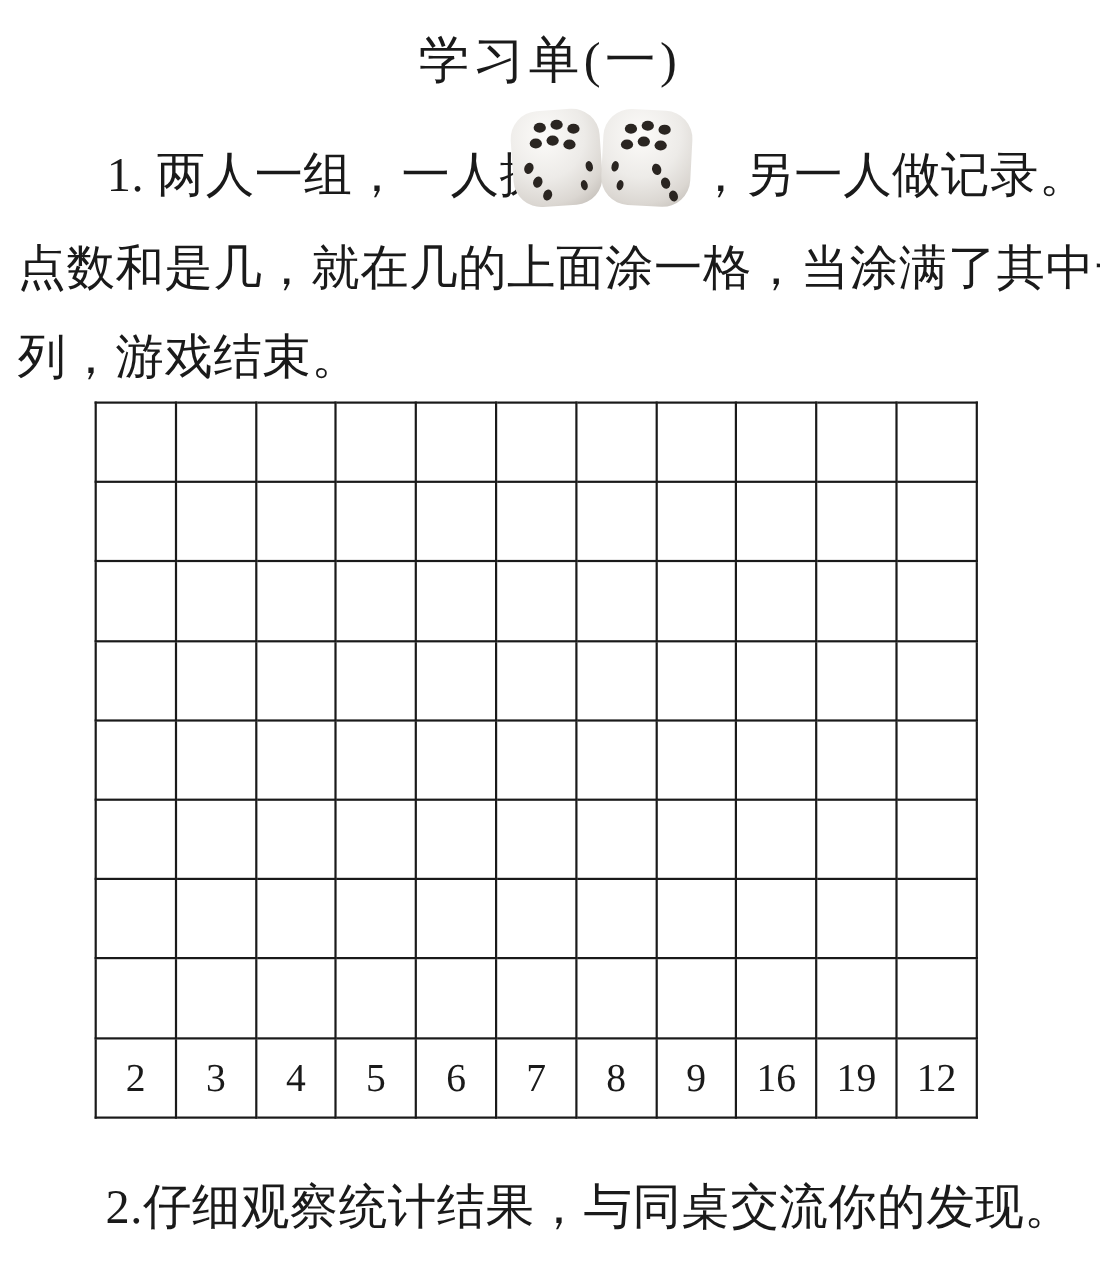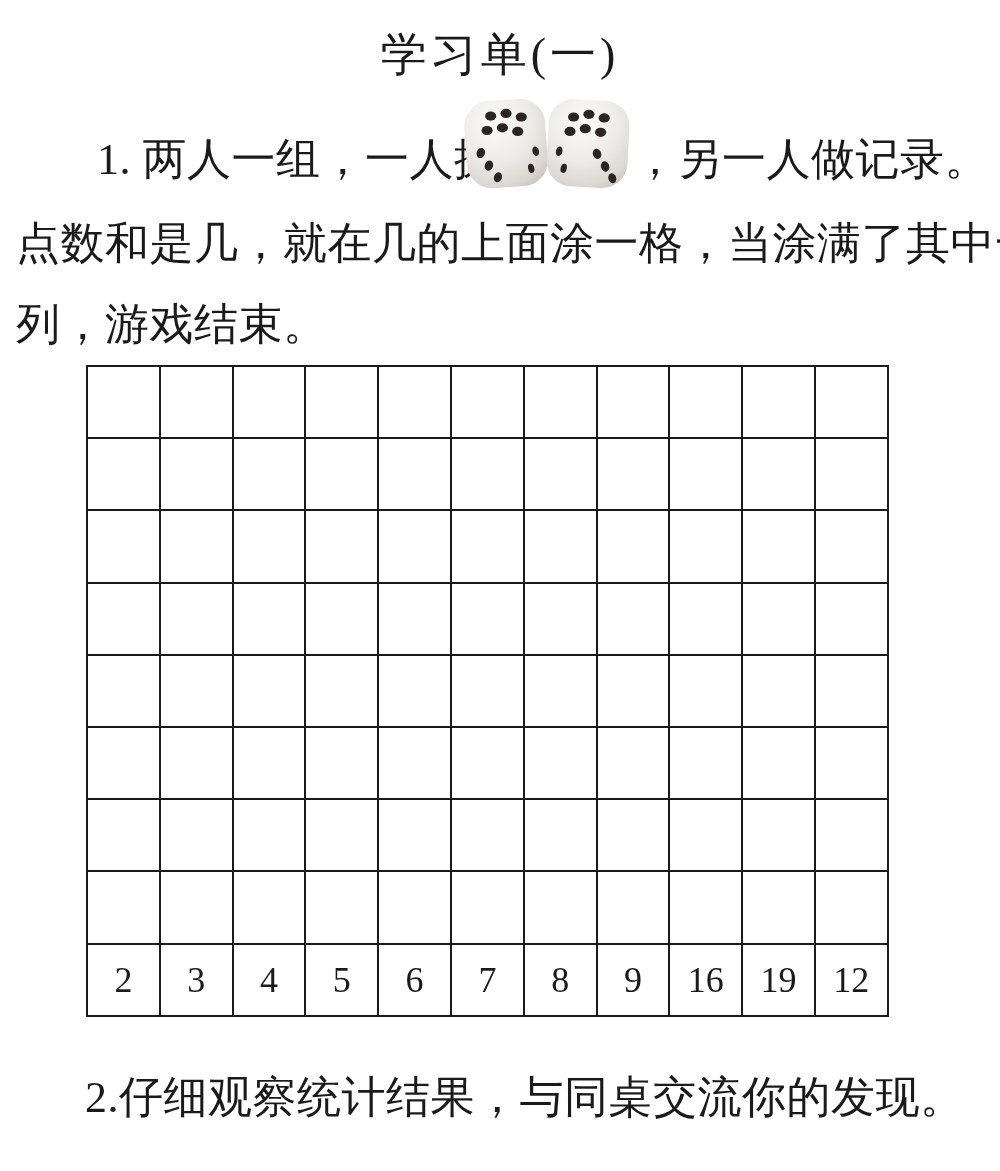--- a/index.html
+++ b/index.html
@@ -16,21 +16,21 @@
     letter-spacing:4px;
   }
   .bodyline {
     position:absolute; font-size:44px; white-space:nowrap;
     letter-spacing:0.5px;
   }
   .line1a { left:97px;  top:130px; }
   .line1b { left:633px; top:130px; }
   .line2  { left:16px;  top:214px; }
   .line3  { left:16px;  top:295px; }
-  .line4  { left:85px;  top:1068px; }
+  .line4  { left:96px;  top:1068px; }
   .dice-wrap {
     position:absolute; left:461px; top:97px;
     display:flex; align-items:flex-start;
   }
   .dice-wrap svg + svg { margin-left:-8px; }
   table.grid {
     position:absolute; left:86px; top:365px;
     border-collapse:collapse; table-layout:fixed;
     width:801px;
   }

